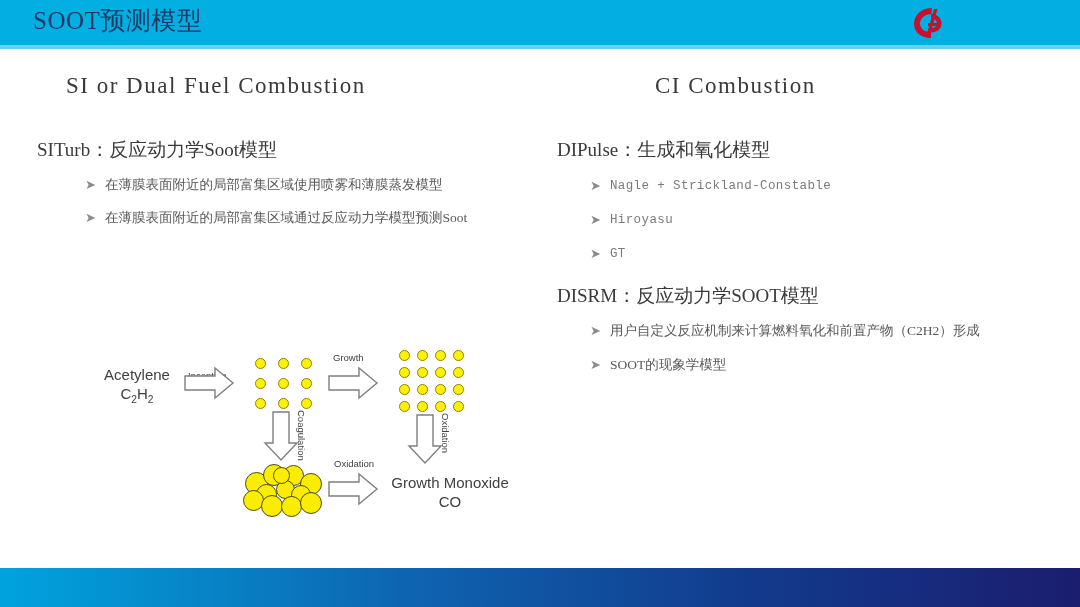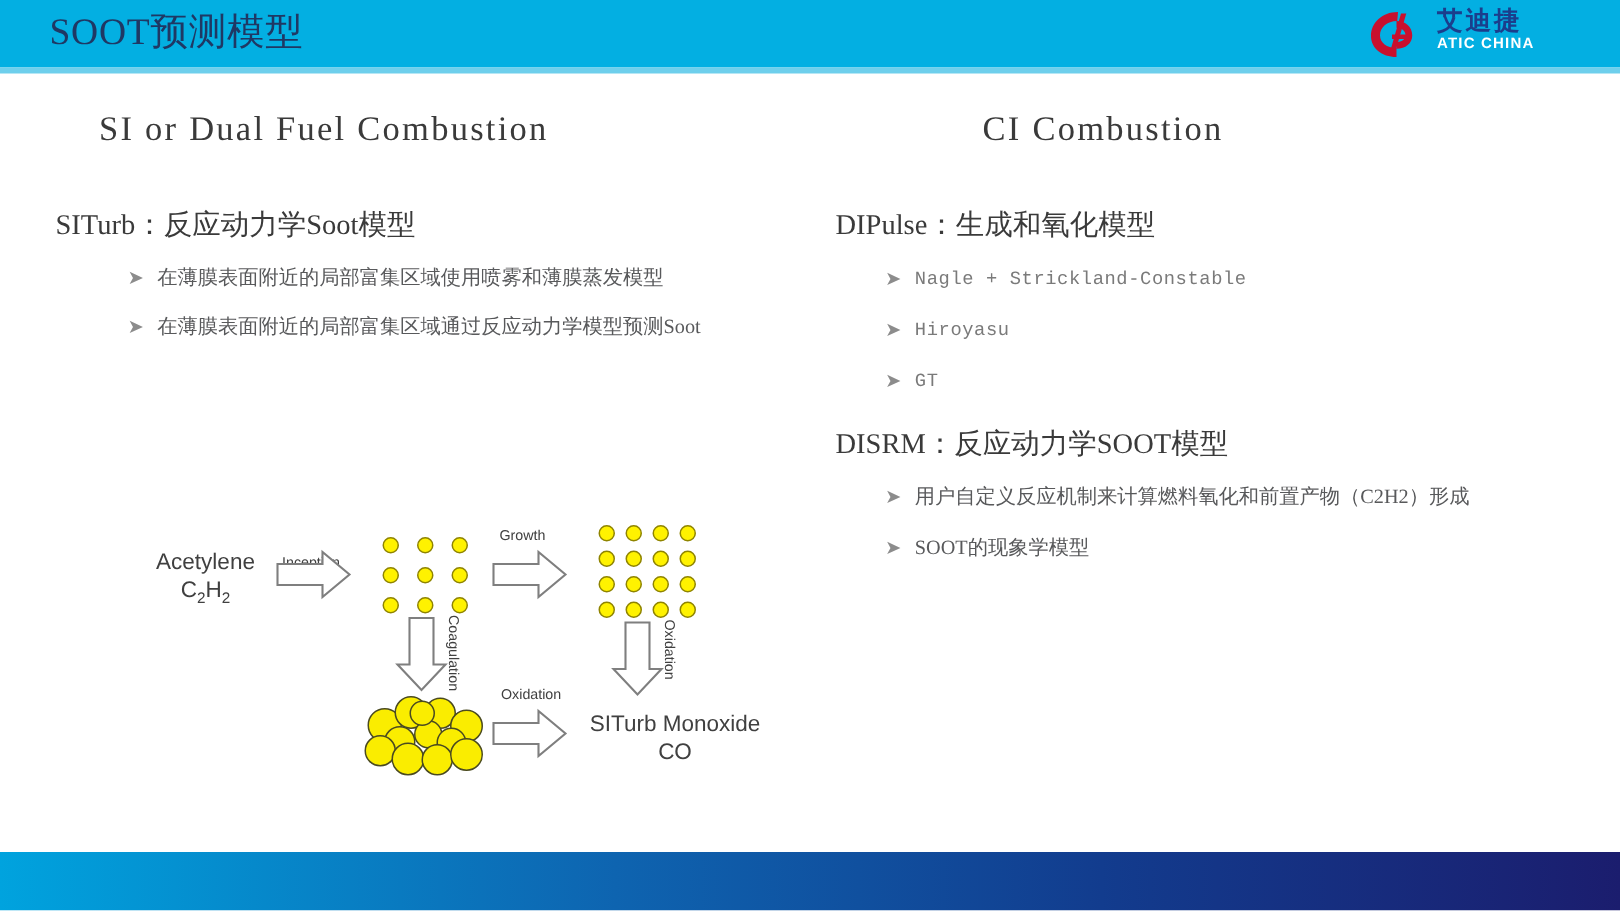--- a/index.html
+++ b/index.html
@@ -202,24 +202,20 @@
 <div id="header-underline"></div>
 <div id="slide-title">SOOT预测模型</div>
 
 <div id="logo">
   <svg id="logo-mark" viewBox="0 0 42 34">
     <path d="M20 2 C9 2 2 9.5 2 18 C2 26 9 32 19 32 L19 26 C12.5 26 8 22.5 8 17.5 C8 12.5 12.5 8 19.5 8 Z" fill="#C8102E"></path>
     <path d="M19 8 C25 8 29.5 12 29.5 17.5 C29.5 23 25 26.5 19 26.5 L19 22 C22.5 22 25 20.3 25 17.5 C25 14.7 22.5 12.5 19 12.5 Z" fill="#C8102E"></path>
     <path d="M22 3 L14 31 L17.5 31 L25.5 3 Z" fill="#C8102E"></path>
     <path d="M16 17 L28 17 L28 20 L16 20 Z" fill="#C8102E"></path>
   </svg>
-  <div id="logo-text">
-    <div id="logo-cn">艾迪捷</div>
-    <div id="logo-en">ATIC CHINA</div>
-  </div>
 </div>
 
 <div id="heading-left" class="col-heading">SI or Dual Fuel Combustion</div>
 
 <div id="siturb-title" class="model-title">SITurb：反应动力学Soot模型</div>
 
 <ul id="siturb-bullets" class="bullet-list">
   <li>
     <span class="bullet-arrow">➤</span>
     <span class="bullet-cn">在薄膜表面附近的局部富集区域使用喷雾和薄膜蒸发模型</span>
@@ -334,18 +330,18 @@
     <div class="blob-circle" style="left:57px; top:30px; width:22px; height:22px;"></div>
     <div class="blob-circle" style="left:30px; top:5px;  width:17px; height:17px;"></div>
   </div>
 
   <div class="dg-label dg-step" style="left:239px; top:128px;">Oxidation</div>
   <svg class="arrow-svg" style="left:232px; top:142px;" width="52" height="34" viewBox="0 0 52 34">
     <path d="M2 10 L32 10 L32 2 L50 17 L32 32 L32 24 L2 24 Z" fill="#ffffff" stroke="#7F7F7F" stroke-width="1.4"></path>
   </svg>
 
   <div class="dg-label dg-species" style="left:290px; top:143px; width:130px;">
-    <span>SITurb Monoxide</span><br>
+    <span>Growth Monoxide</span><br>
     <span>CO</span>
   </div>
 </div>
 
 <div id="footer-bar"></div>
 
 </body></html>

